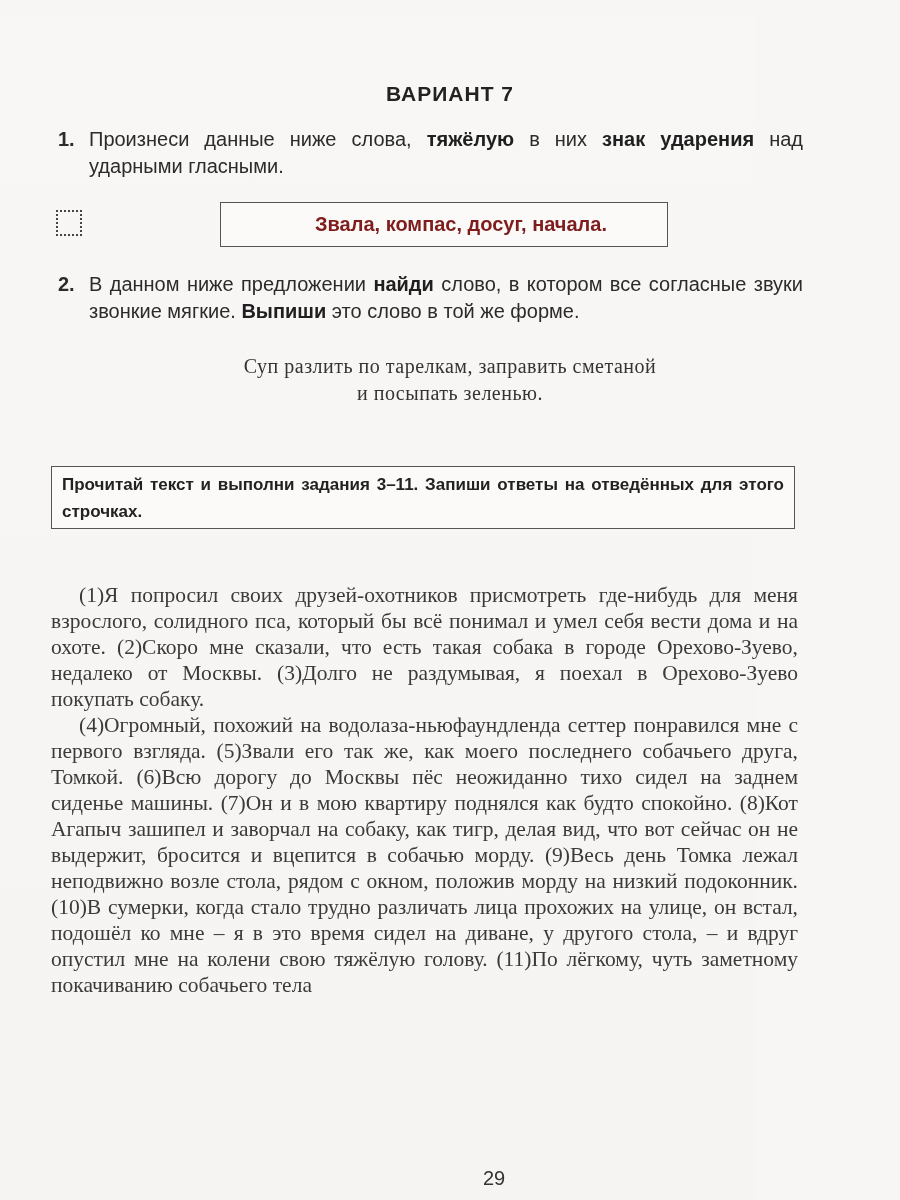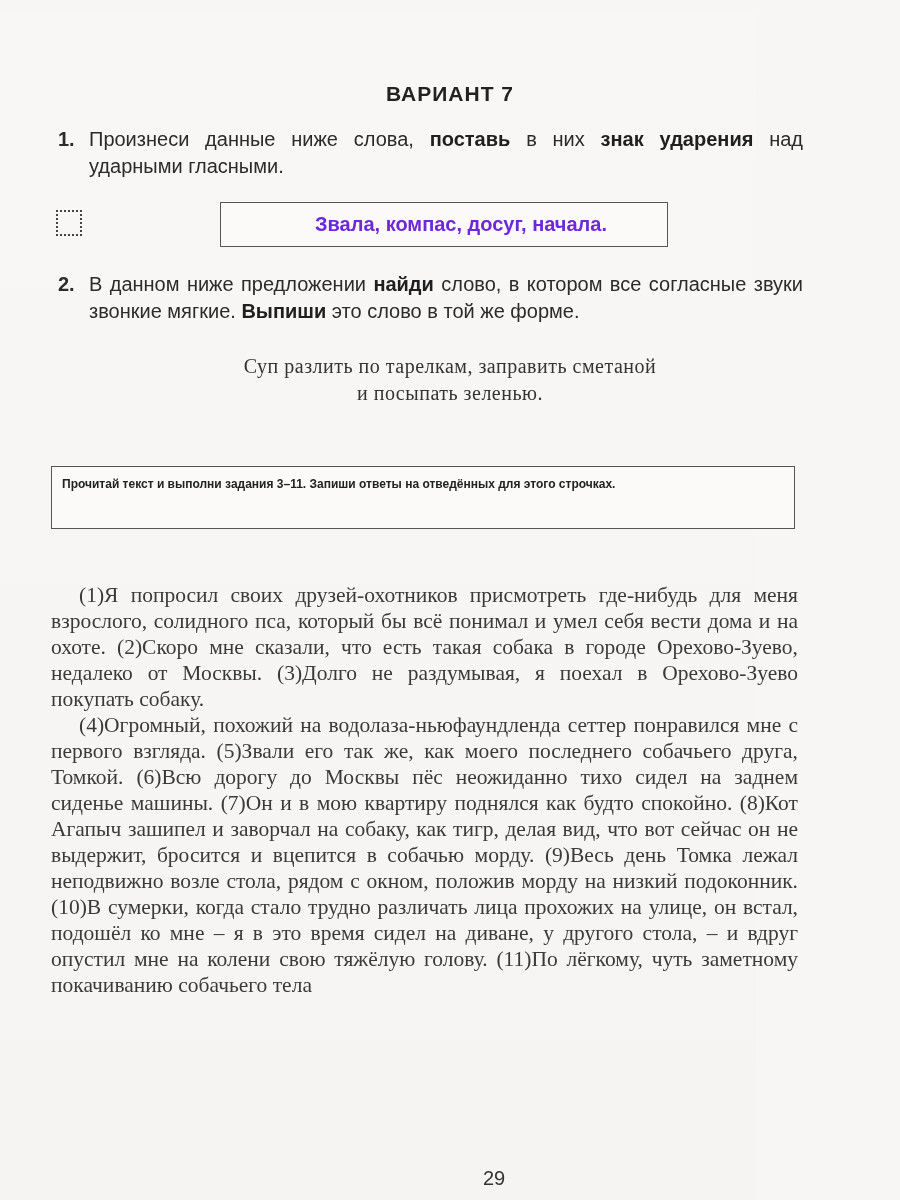--- a/index.html
+++ b/index.html
@@ -66,21 +66,21 @@
       width: 448px;
       height: 45px;
       border: 1.5px solid #555;
       box-sizing: border-box;
       background: #fbfaf8;
       display: flex;
       align-items: center;
       justify-content: center;
       font-size: 20px;
       font-weight: bold;
-      color: #6d28d9;
+      color: #7f1d1d;
       padding-left: 34px;
     }
     .sentence {
       position: absolute;
       left: 130px;
       width: 640px;
       text-align: center;
       font-size: 20px;
       line-height: 27px;
       color: #333;
@@ -109,21 +109,21 @@
     }
     .instr-box {
       position: absolute;
       left: 51px;
       top: 452px;
       width: 744px;
       height: 63px;
       border: 1.5px solid #555;
       box-sizing: border-box;
       padding: 4px 10px;
-      font-size: 12px;
+      font-size: 17px;
       line-height: 27px;
       font-weight: bold;
       color: #222;
       background: #fbfaf8;
       text-align: justify;
     }
     .story-title {
       position: absolute;
       top: 538px;
       left: 0; width: 900px;
@@ -159,21 +159,21 @@
   </style>
 </head>
 <body>
 
 <div class="page">
 
   <div class="variant-title sans">ВАРИАНТ 7</div>
 
   <div class="task sans" style="top:112px;">
     <span class="num">1.</span>
-    <div class="body"><span>Произнеси данные ниже слова, </span><b>поставь</b><span> в них </span><b>знак ударения</b><span> над ударными гласными.</span></div>
+    <div class="body"><span>Произнеси данные ниже слова, </span><b>тяжёлую</b><span> в них </span><b>знак ударения</b><span> над ударными гласными.</span></div>
   </div>
 
   <div class="dotbox" style="left:56px; top:196px;"></div>
 
   <div class="words-box sans">Звала, компас, досуг, начала.</div>
 
   <div class="task sans" style="top:257px;">
     <span class="num">2.</span>
     <div class="body"><span>В данном ниже предложении </span><b>найди</b><span> слово, в котором все согласные звуки звонкие мягкие. </span><b>Выпиши</b><span> это слово в той же форме.</span></div>
   </div>

